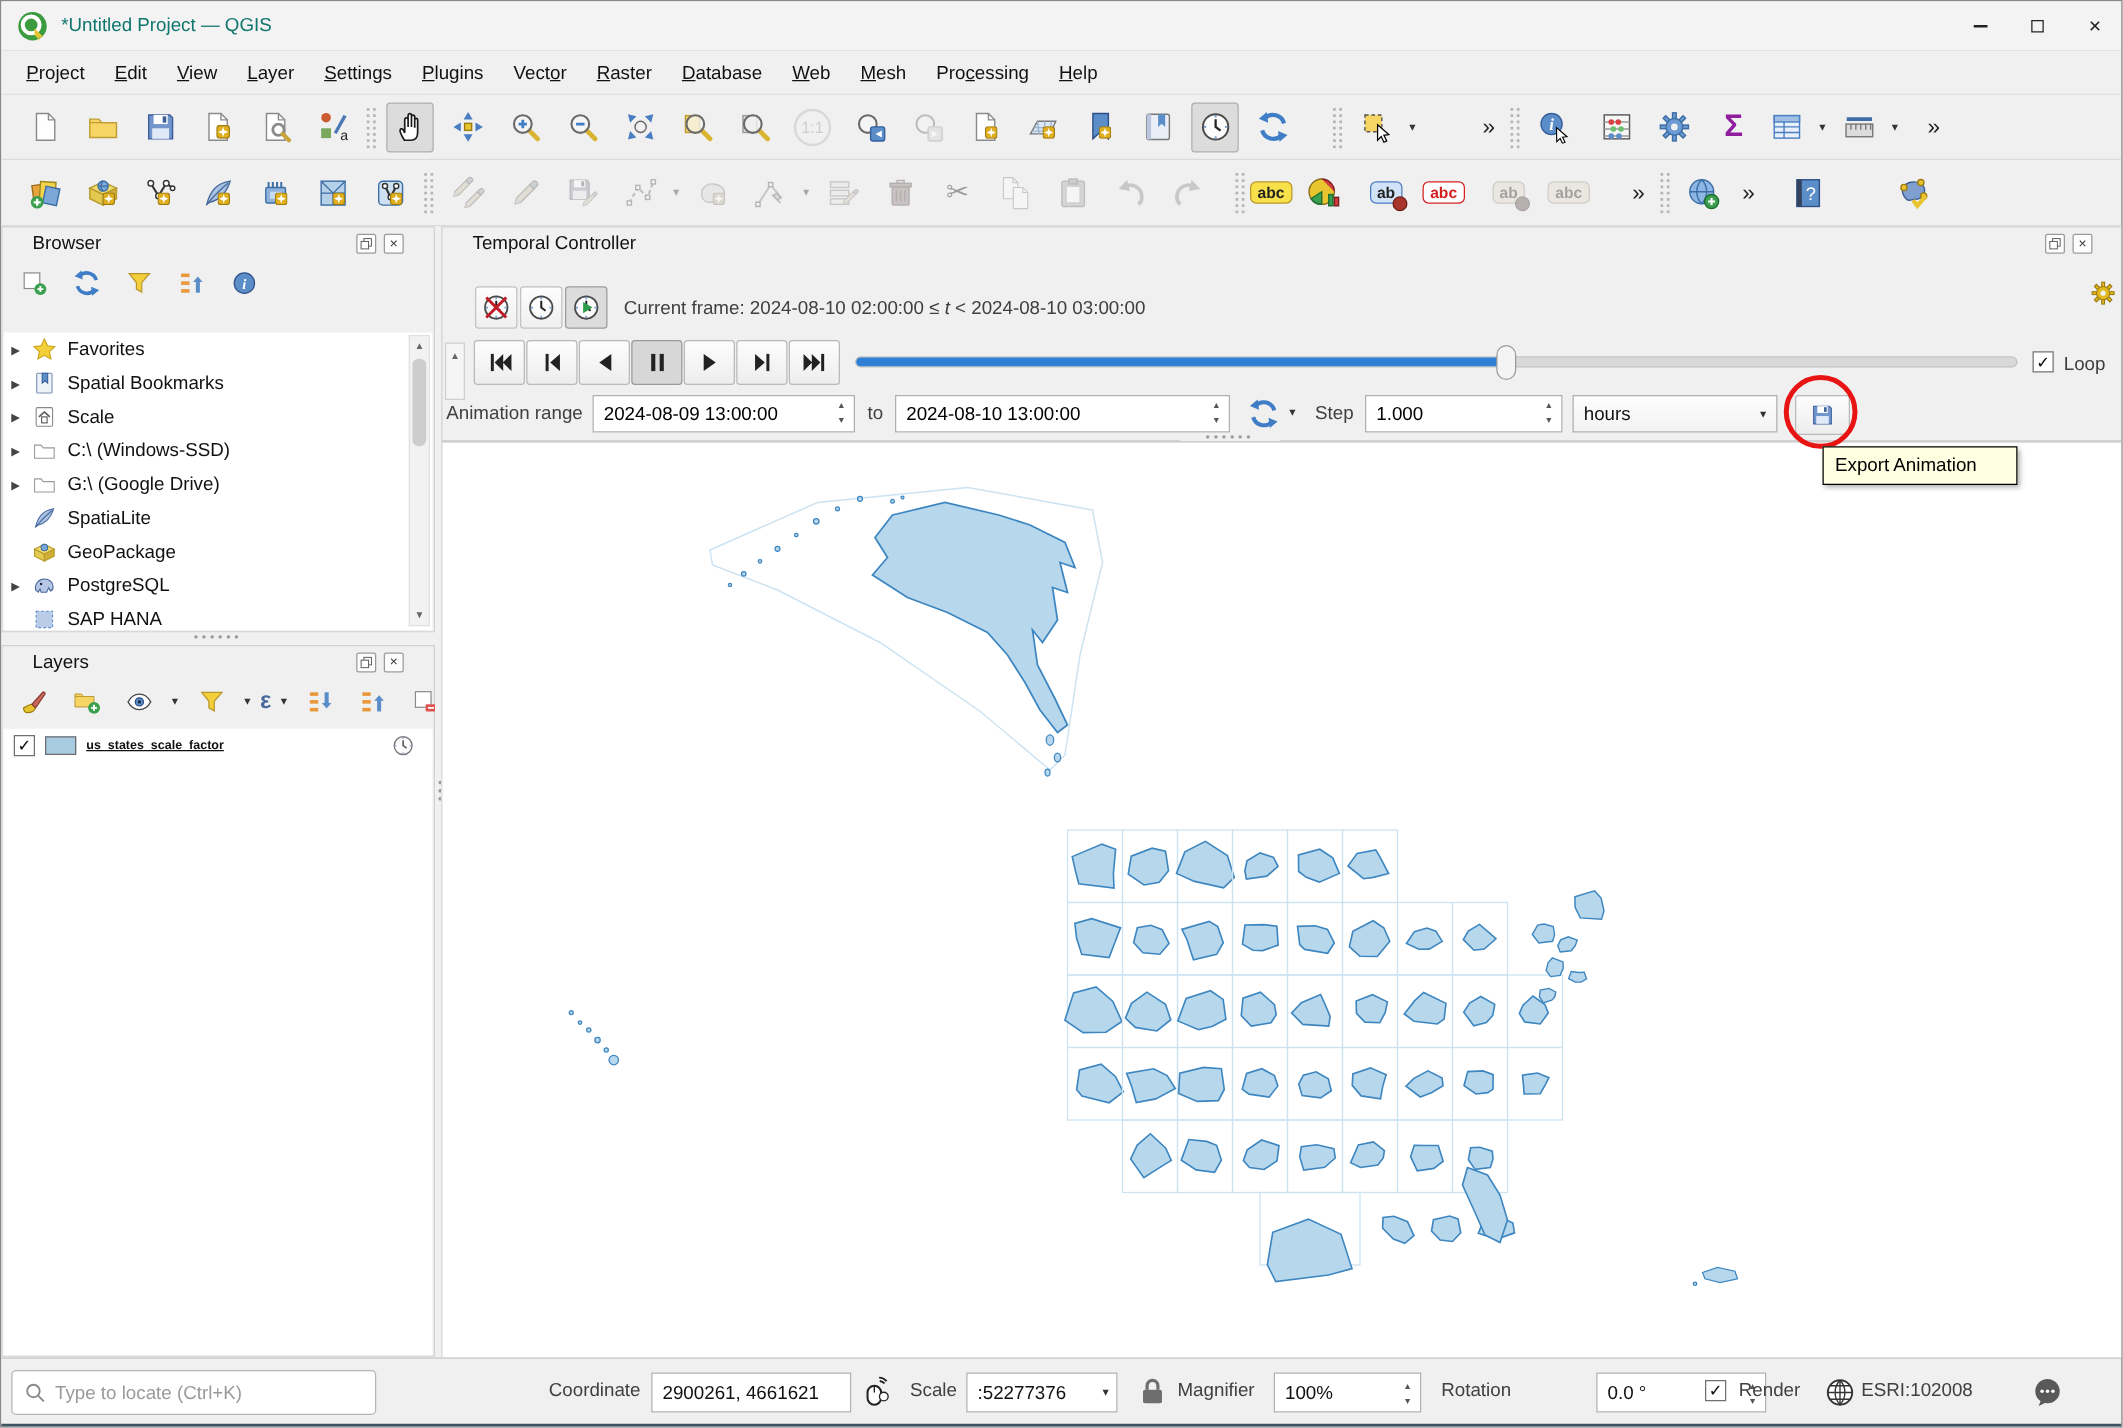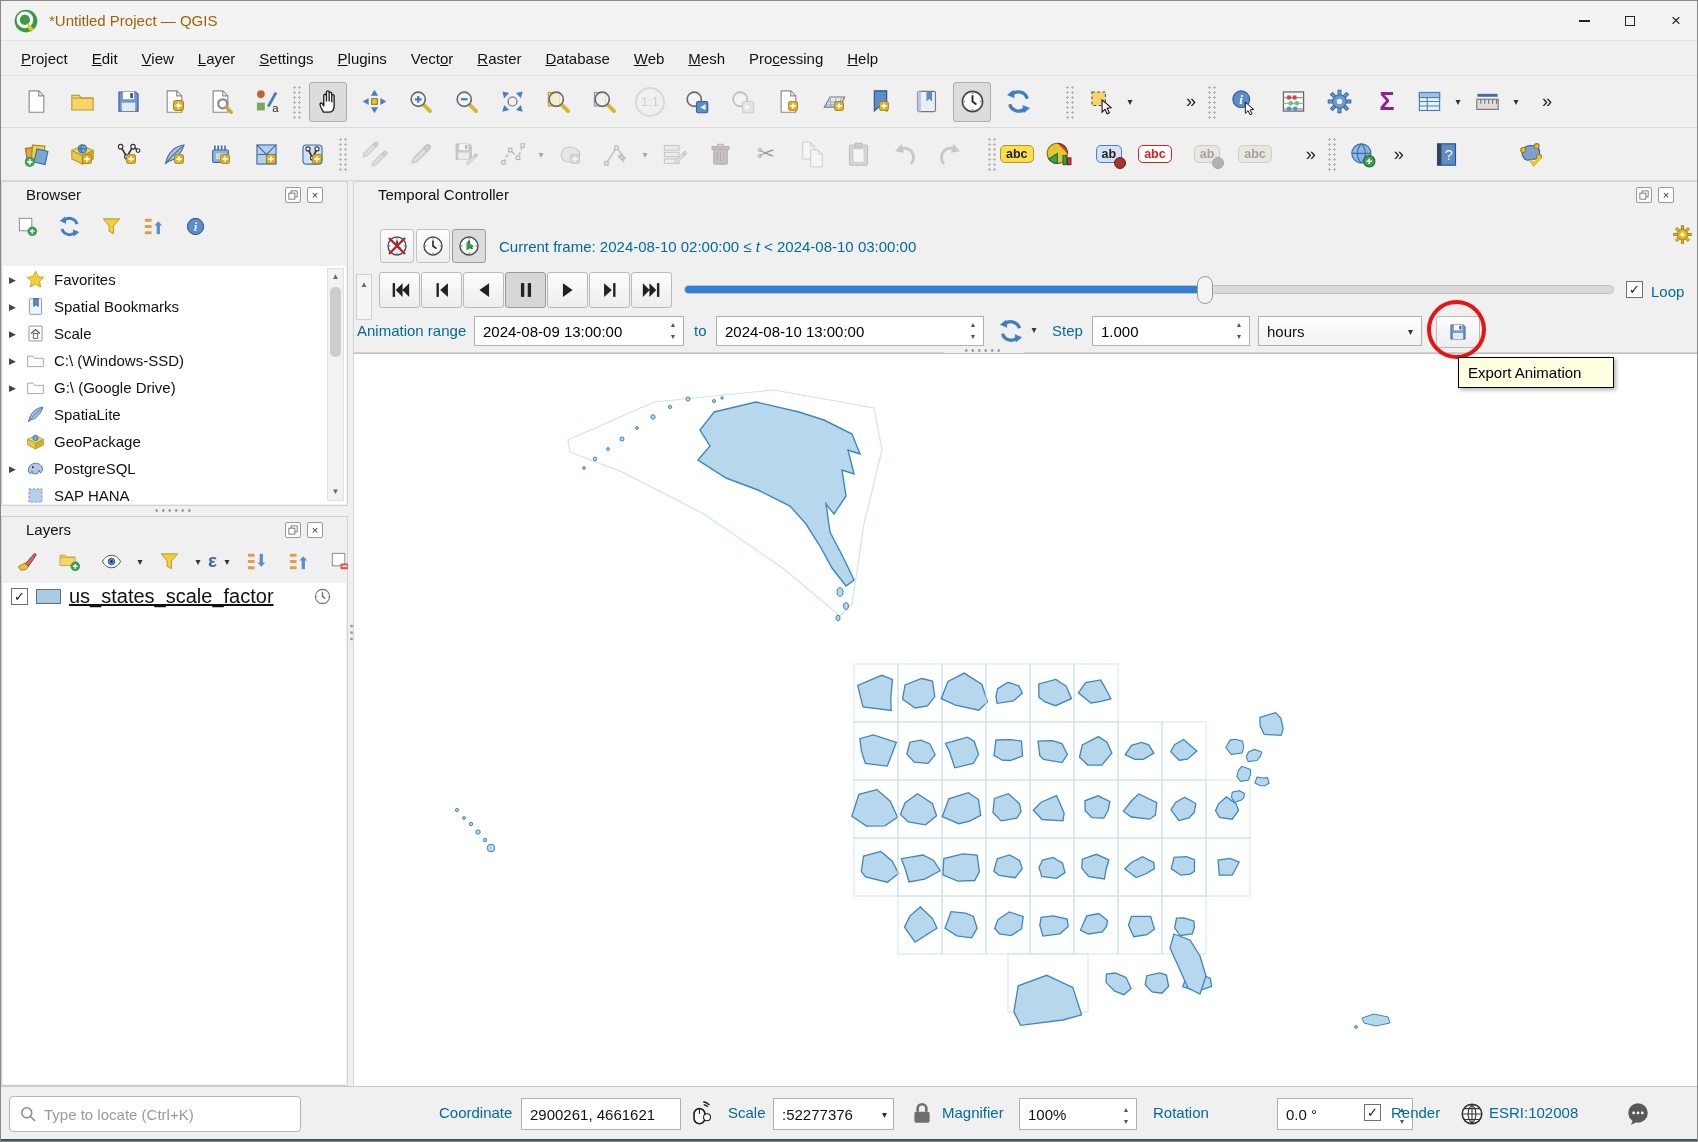--- a/index.html
+++ b/index.html
@@ -2,21 +2,21 @@
 <html><head>
 <meta charset="utf-8">
 <style>
 *{margin:0;padding:0;box-sizing:border-box}
 html,body{background:#9aa0a6}
 .app{position:relative;width:1698px;height:1142px;background:#f0f0f0;overflow:hidden;
   font-family:"Liberation Sans",sans-serif;font-size:15px;color:#111;border:1px solid #888}
 
 .titlebar{position:absolute;left:0;top:0;width:100%;height:40px;background:#f3f3f3;border-bottom:1px solid #e3e3e3;display:flex;align-items:center}
 .titlebar .logo{width:26px;height:26px;margin-left:12px}
-.titlebar .title{margin-left:10px;font-size:15px;color:#a16207}
+.titlebar .title{margin-left:10px;font-size:15px;color:#0f766e}
 .winbtn{position:absolute;top:0;height:40px;width:46px;display:flex;align-items:center;justify-content:center;color:#222}
 .winbtn .bar{width:11px;height:1.5px;background:#222}
 .winbtn .sq{width:10px;height:10px;border:1.5px solid #222}
 .winbtn.close{font-size:17px}
 
 .menubar{position:absolute;left:0;top:40px;width:100%;height:35px;background:#f0f0f0;display:flex;align-items:center;padding-left:8px;border-bottom:1px solid #e0e0e0}
 .menu-item{padding:5px 12px;cursor:default}
 .menu-item u{text-decoration:underline}
 
 .toolbar{position:absolute;left:0;width:100%;height:52px;background:#f0f0f0;display:flex;align-items:center;border-bottom:1px solid #dadada;padding-left:12px}
@@ -45,35 +45,35 @@
 .ptools .tb{width:30px;height:30px}
 .ptools .tb svg{width:23px;height:23px}
 .treearea{position:absolute;left:1px;right:1px;bottom:1px;background:#fff;overflow:hidden}
 .trow{display:flex;align-items:center;height:27px;padding-left:6px;white-space:nowrap}
 .trow .exp{width:16px;font-size:9px;color:#444;flex:none}
 .trow svg.ic{width:21px;height:21px;margin-right:8px;flex:none}
 
 .layerrow{display:flex;align-items:center;height:27px;padding-left:8px;background:#fff}
 .cb{width:17px;height:17px;border:1px solid #707070;background:#fff;display:inline-flex;align-items:center;justify-content:center;font-size:13px;color:#111;flex:none}
 .swatch{width:25px;height:15px;background:#a8cbe2;border:1px solid #6d6d6d;margin:0 8px;flex:none}
-.layername{font-weight:normal;text-decoration:underline;font-size:20px}
+.layername{font-weight:bold;text-decoration:underline;font-size:10px}
 
 .hsplit{position:absolute;background:#f0f0f0;display:flex;align-items:center;justify-content:center}
 .dots{letter-spacing:3px;color:#9a9a9a;font-size:10px;line-height:4px}
 
 .fld{position:absolute;background:#fff;border:1px solid #b0b0b0;height:30px;font-size:15px;color:#111;padding-left:8px;display:flex;align-items:center}
 .fld input{border:none;outline:none;font:inherit;width:100%;background:transparent}
 .spin{position:absolute;right:3px;top:2px;display:flex;flex-direction:column;gap:1px;font-size:7px;color:#555;line-height:11px;text-align:center;width:14px}
 .mbtn{position:absolute;width:41px;height:36px;border:1px solid #b9b9b9;background:linear-gradient(#fdfdfd,#ededed);border-radius:3px;display:flex;align-items:center;justify-content:center}
 .mbtn svg{width:22px;height:22px}
 .mbtn.pressed{background:#d7d7d7;border-color:#9a9a9a}
 .navbtn{position:absolute;width:34px;height:34px;border:1px solid #c2c2c2;background:linear-gradient(#fdfdfd,#efefef);border-radius:3px;display:flex;align-items:center;justify-content:center}
 .navbtn svg{width:24px;height:24px}
 .navbtn.pressed{background:#dcdcdc;border-color:#9c9c9c}
-.lbl{position:absolute;font-size:15px;color:#0369a1;white-space:nowrap}
+.lbl{position:absolute;font-size:15px;color:#404040;white-space:nowrap}
 
 .track{position:absolute;height:9px;background:#d9d9d9;border:1px solid #c2c2c2;border-radius:5px}
 .track .fill{height:100%;width:56%;background:#2f7fd6;border-radius:5px}
 .thumb{position:absolute;left:calc(56% - 8px);top:-10px;width:16px;height:28px;background:#f4f4f4;border:1px solid #9a9a9a;border-radius:8px}
 
 .map{position:absolute;left:352px;top:352px;width:1346px;height:733px;background:#fff;border-top:1px solid #c0c0c0;border-left:1px solid #d5d5d5}
 .redcircle{position:absolute;left:1426px;top:299px;width:59px;height:59px;border:4px solid #e81313;border-radius:50%;z-index:30}
 .tooltip{position:absolute;left:1457px;top:356px;width:156px;height:31px;background:#ffffe1;border:1.5px solid #000;font-size:15px;color:#000;display:flex;align-items:center;padding-left:9px;z-index:31;box-shadow:2px 2px 4px rgba(0,0,0,.3)}
 
 .vsb{position:absolute;width:17px;background:#f2f2f2;border:1px solid #e0e0e0}

